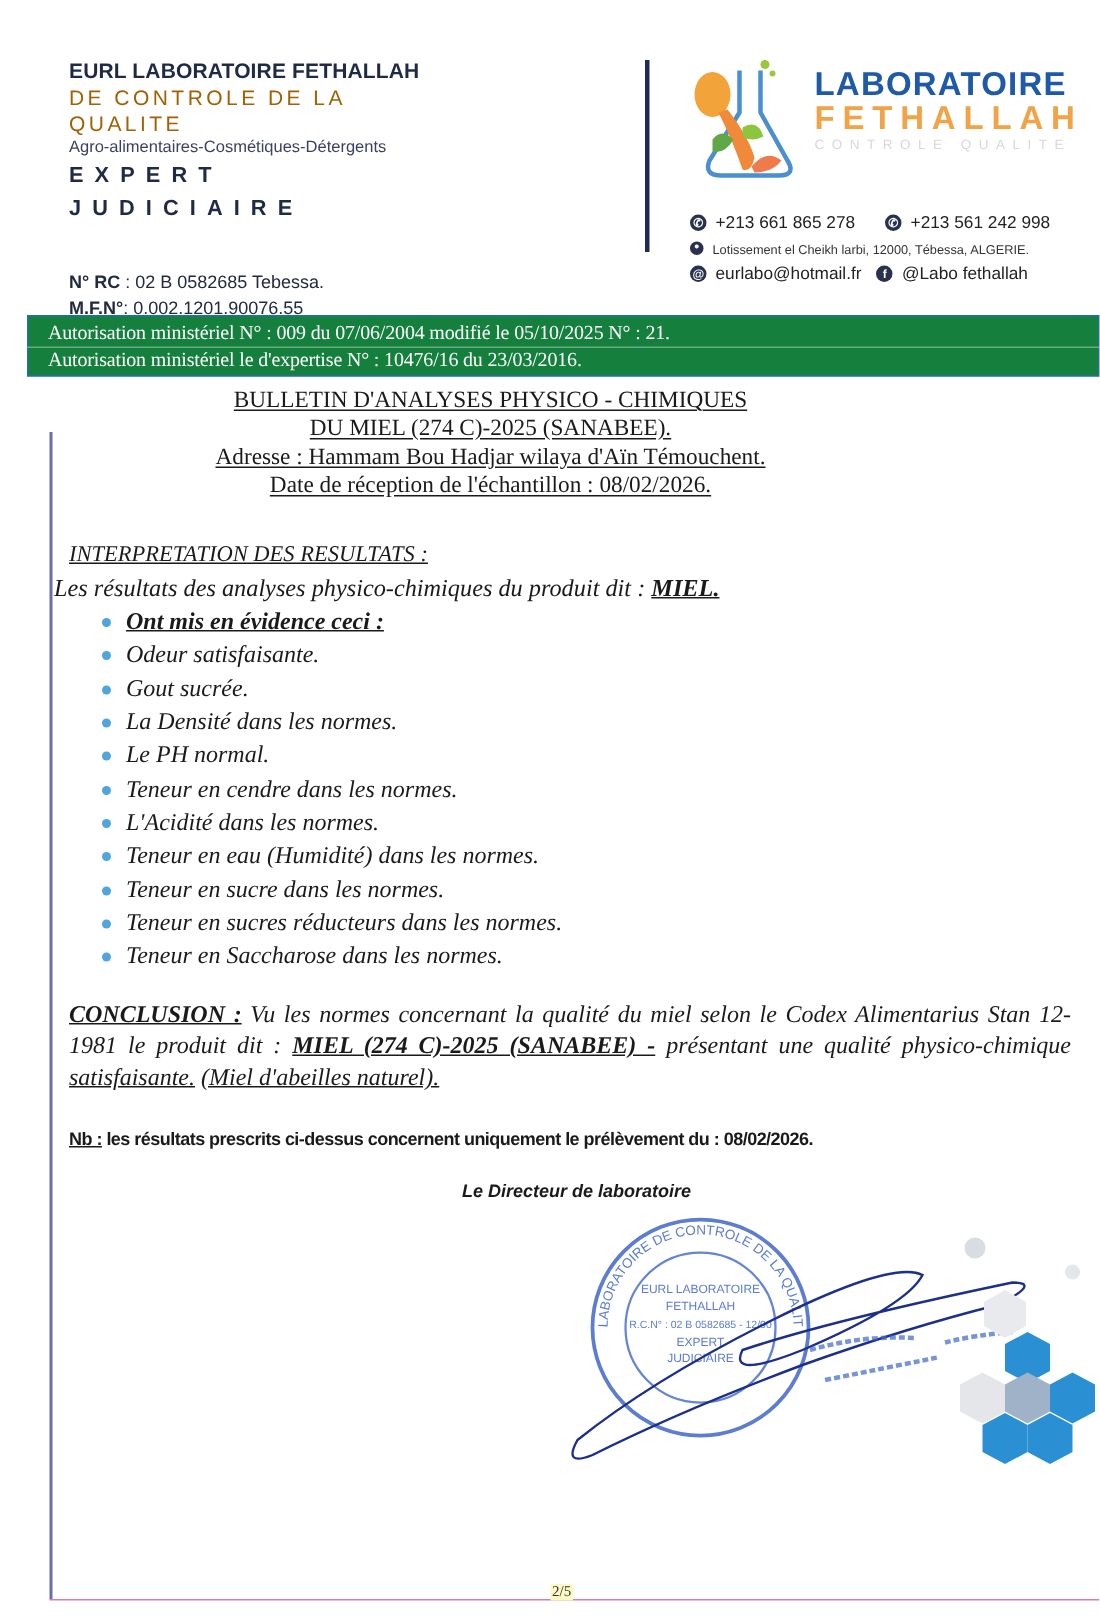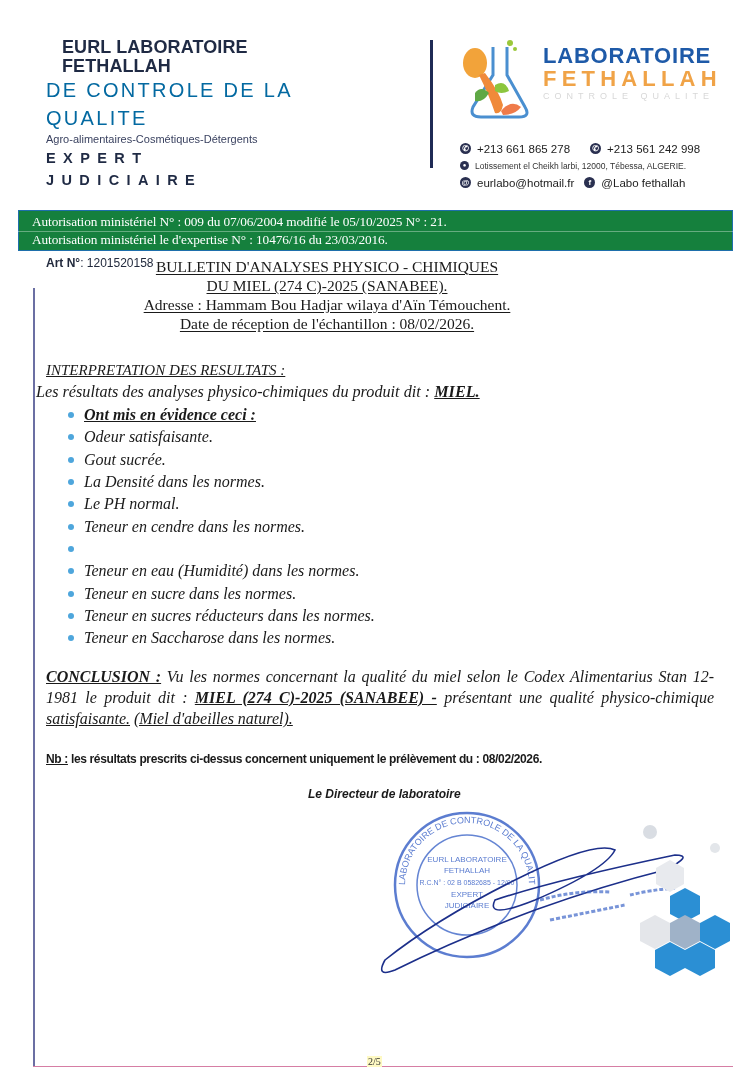--- a/index.html
+++ b/index.html
@@ -1,22 +1,22 @@
 <!DOCTYPE html>
 <html><head>
   <meta charset="utf-8">
   <style>
     * { margin: 0; padding: 0; box-sizing: border-box; }
     html, body { width: 733px; height: 1080px; background: #ffffff; overflow: hidden; }
     body { position: relative; font-family: "Liberation Sans", sans-serif; color: #1a1a1a; }
 
     
     .hdr-left { position: absolute; left: 46px; top: 38px; width: 260px; color: #1f2a44; }
-    .hdr-left .l1 { font-weight: bold; font-size: 18px; letter-spacing: 0.1px; line-height: 19px; margin-left: 16px; }
-    .hdr-left .l2 { font-size: 20px; letter-spacing: 2.3px; line-height: 28px; color: #0369a1; }
+    .hdr-left .l1 { font-weight: bold; font-size: 14px; letter-spacing: 0.1px; line-height: 19px; }
+    .hdr-left .l2 { font-size: 14px; letter-spacing: 2.3px; line-height: 17px; color: #a16207; }
     .hdr-left .l3 { font-size: 11px; line-height: 15px; color: #3a4260; }
     .hdr-left .l4 { font-weight: bold; font-size: 14.5px; letter-spacing: 7.4px; line-height: 22px; }
     .hdr-left .ids { margin-top: 30px; font-size: 12px; line-height: 17px; color: #222a3d; }
     .hdr-left .ids b { font-weight: bold; }
 
     .vline { position: absolute; left: 430px; top: 40px; width: 3px; height: 128px; background: #1f2a55; }
 
     .logo { position: absolute; left: 455px; top: 35px; width: 90px; height: 90px; }
     .brand { position: absolute; left: 543px; top: 44px; }
     .brand .b1 { font-weight: bold; font-size: 22px; color: #1e5aa8; letter-spacing: 0.8px; line-height: 24px; }
@@ -171,20 +171,21 @@
   <div class="li">
       <i class="dot"></i>
       <span>Le PH normal.</span>
     </div>
   <div class="li">
       <i class="dot"></i>
       <span>Teneur en cendre dans les normes.</span>
     </div>
   <div class="li">
       <i class="dot"></i>
+      <span>L'Acidité dans les normes.</span>
     </div>
   <div class="li">
       <i class="dot"></i>
       <span>Teneur en eau (Humidité) dans les normes.</span>
     </div>
   <div class="li">
       <i class="dot"></i>
       <span>Teneur en sucre dans les normes.</span>
     </div>
   <div class="li">

